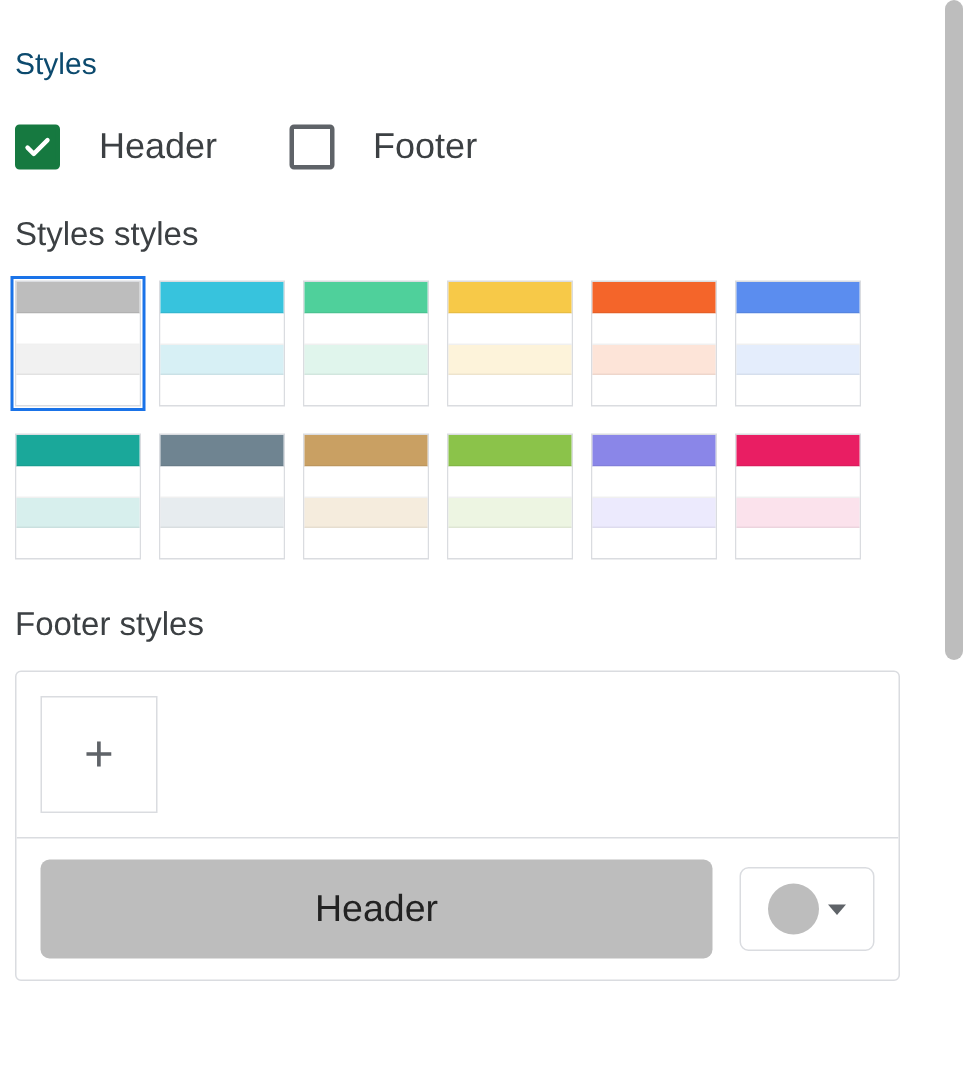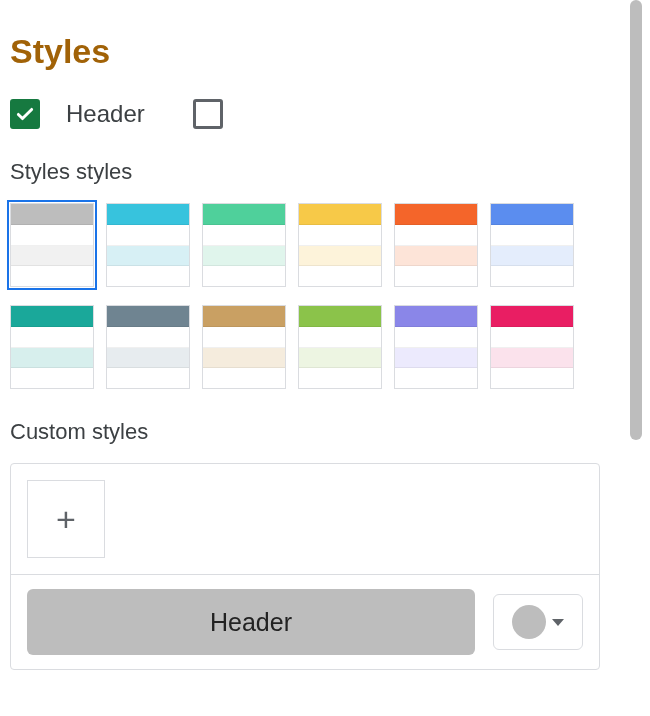--- a/index.html
+++ b/index.html
@@ -12,23 +12,23 @@
     width: 650px;
     height: 716px;
     overflow: hidden;
     position: relative;
   }
   .panel {
     padding: 10px 10px 0 10px;
     width: 610px;
   }
   h2.section-title {
-    font-size: 34px;
-    font-weight: 700;
-    color: #a16207;
+    font-size: 20px;
+    font-weight: 400;
+    color: #0c4a6e;
     margin: 22px 0 28px 0;
   }
   h3.sub-title {
     font-size: 22px;
     font-weight: 400;
     color: #3c4043;
     margin: 30px 0 18px 0;
   }
   
   .check-row {
@@ -175,20 +175,21 @@
     <div class="check-item">
       <span class="checkbox checked">
         <svg width="20" height="20" viewBox="0 0 24 24">
             <path d="M4 12.5l5 5L20 6.5" stroke="#fff" stroke-width="3.5" fill="none" stroke-linecap="round" stroke-linejoin="round"></path>
           </svg>
       </span>
       <span class="check-label">Header</span>
     </div>
     <div class="check-item">
       <span class="checkbox"></span>
+      <span class="check-label">Footer</span>
     </div>
   </div>
 
   <h3 class="sub-title">Styles styles</h3>
 
   <div class="swatch-grid" id="swatch-grid">
       <button class="swatch selected">
         <div class="band" style="background: rgb(189, 189, 189);"></div>
         <div class="band" style="background: rgb(255, 255, 255);"></div>
         <div class="band" style="background: rgb(241, 241, 241);"></div>
@@ -255,21 +256,21 @@
         <div class="band" style="background: rgb(255, 255, 255);"></div>
       </button>
       <button class="swatch">
         <div class="band" style="background: rgb(233, 30, 99);"></div>
         <div class="band" style="background: rgb(255, 255, 255);"></div>
         <div class="band" style="background: rgb(251, 226, 236);"></div>
         <div class="band" style="background: rgb(255, 255, 255);"></div>
       </button>
     </div>
 
-  <h3 class="sub-title">Custom styles</h3>
+  <h3 class="sub-title">Footer styles</h3>
 
   <div class="custom-box">
     <div class="custom-top">
       <button class="add-btn">
         <span>+</span>
       </button>
     </div>
     <div class="custom-bottom">
       <div class="header-chip">
         <span>Header</span>

